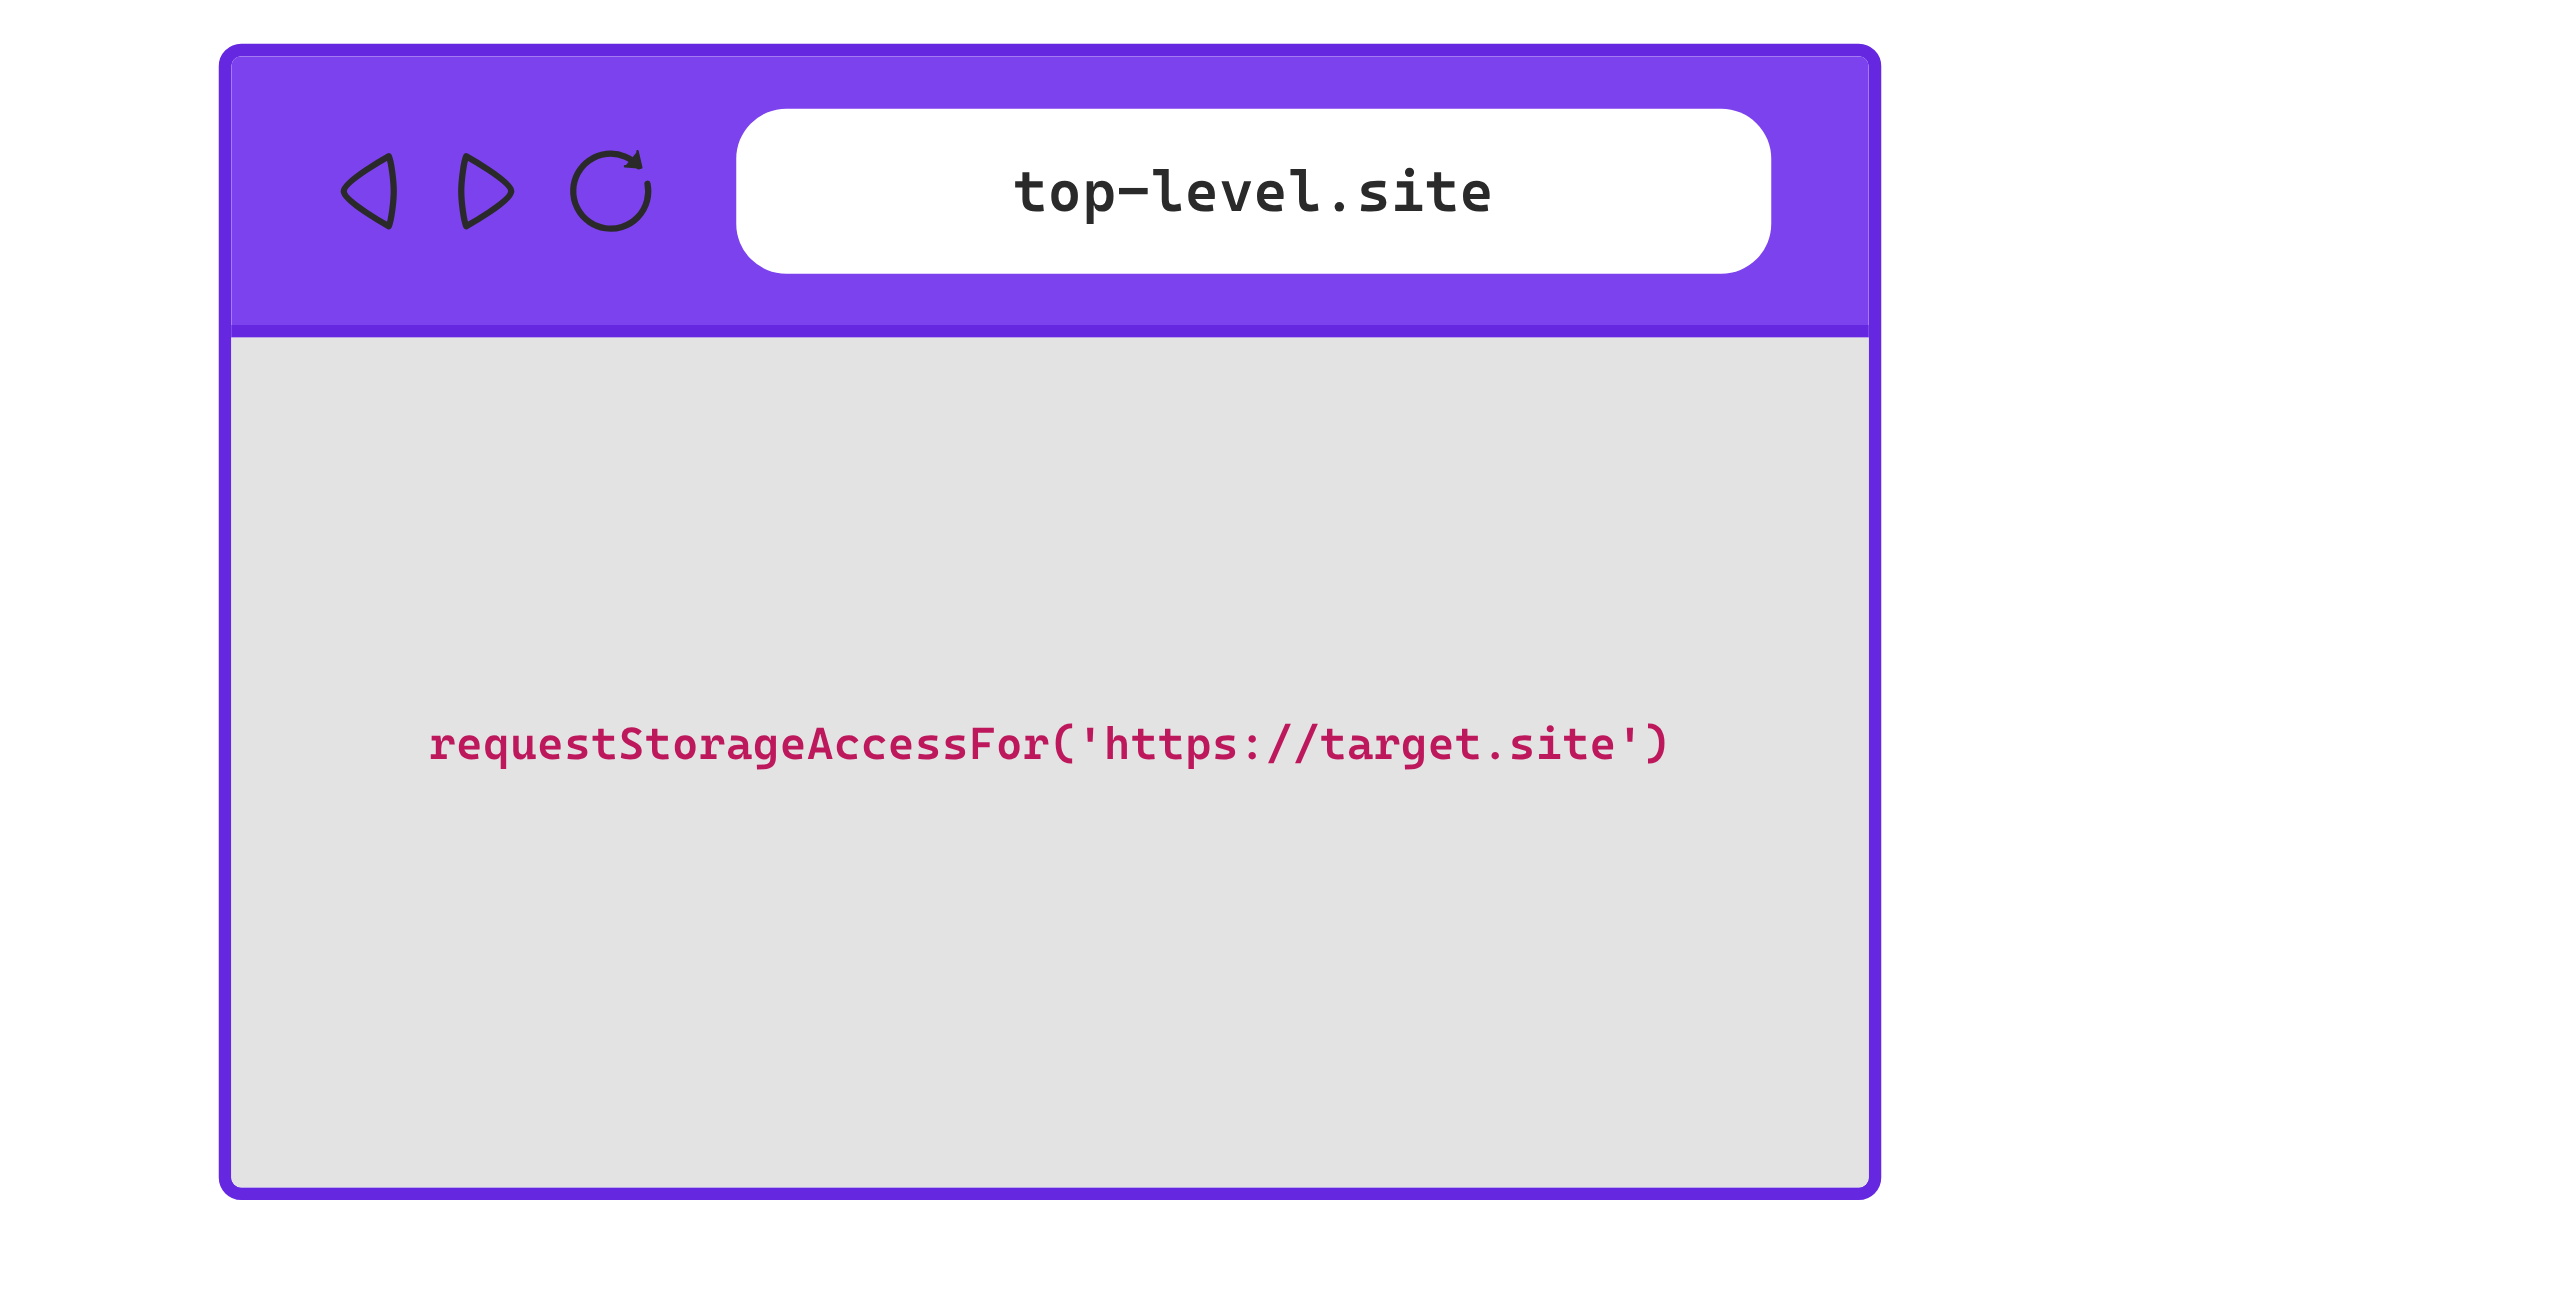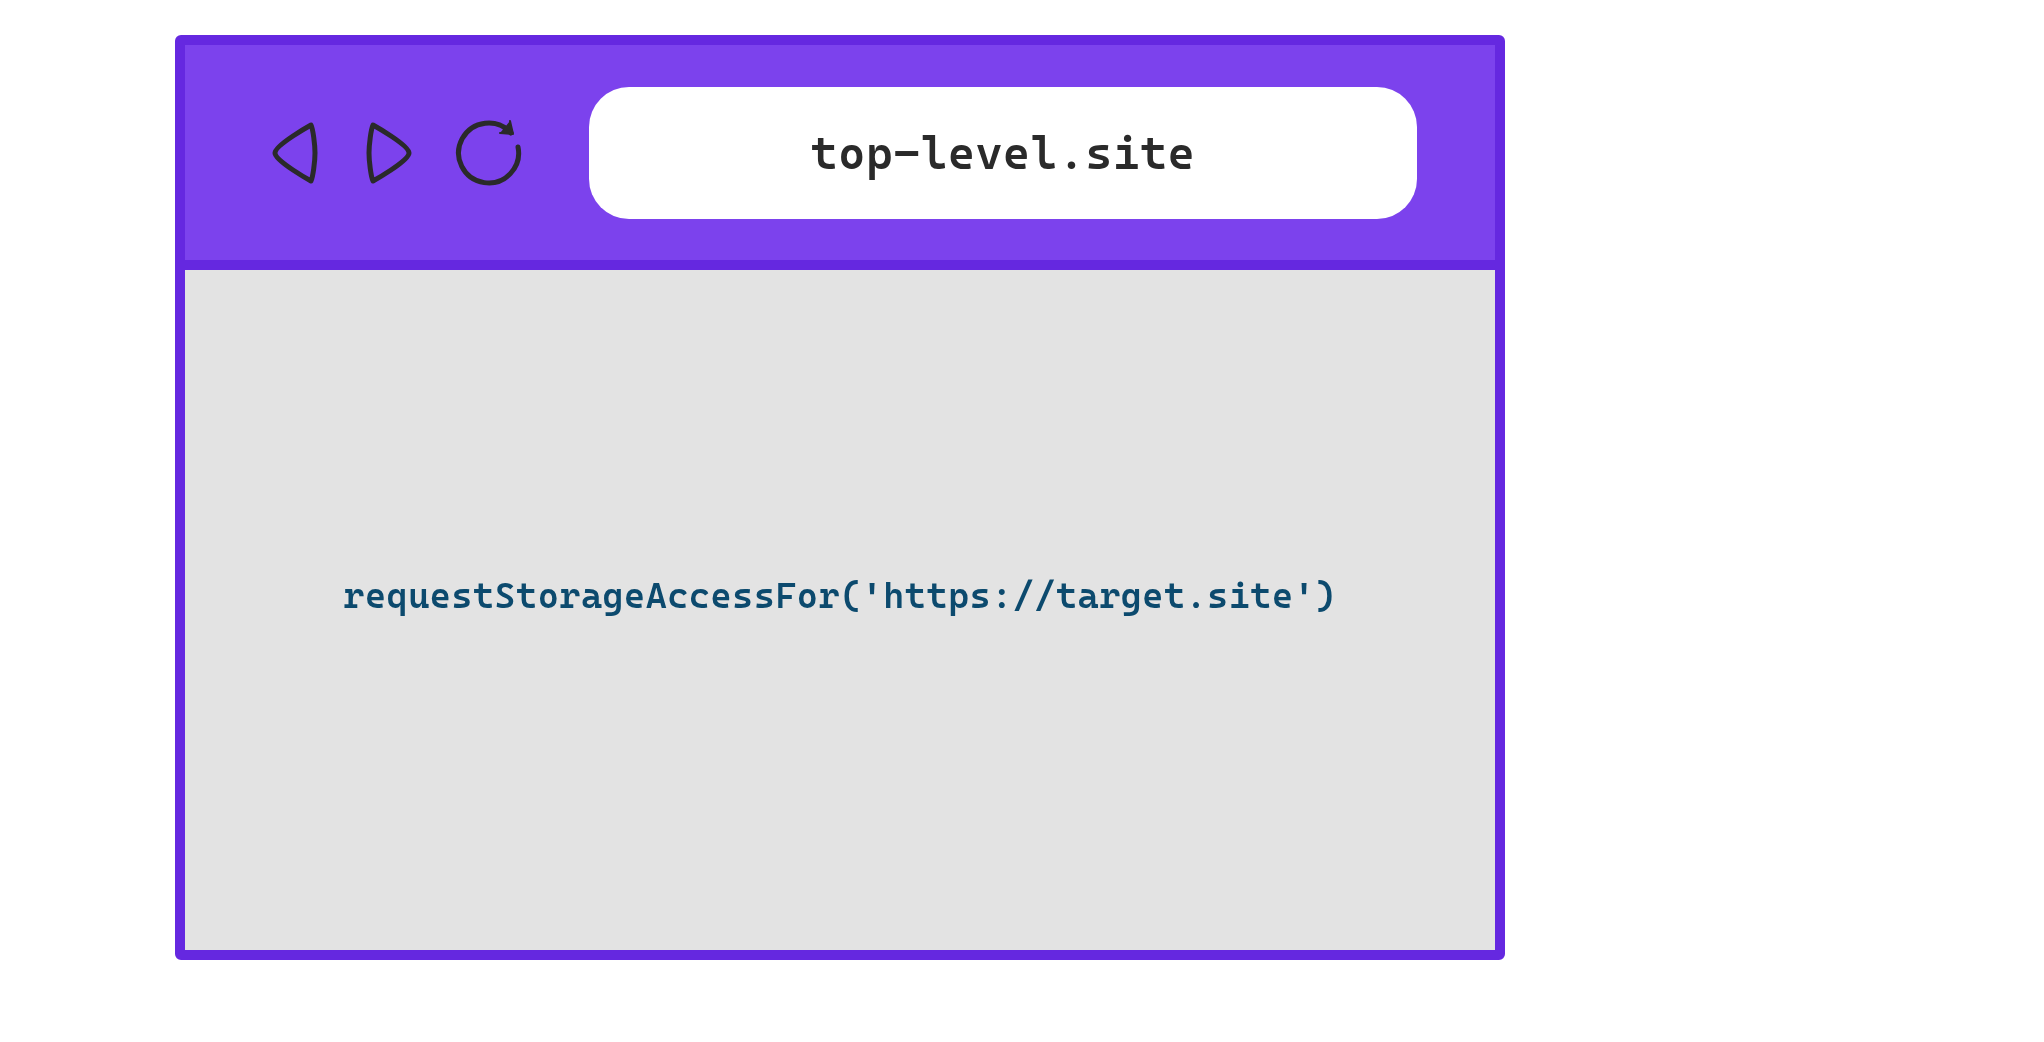--- a/index.html
+++ b/index.html
@@ -14,21 +14,21 @@
       height: 1042px;
       position: relative;
     }
     .browser-window {
       position: absolute;
       left: 175px;
       top: 35px;
       width: 1330px;
       height: 925px;
       border: 10px solid #6528e0;
-      border-radius: 6px;
+      border-radius: 18px;
       overflow: hidden;
       display: flex;
       flex-direction: column;
     }
     .toolbar {
       background: #7c42ed;
       height: 225px;
       display: flex;
       align-items: center;
       padding-left: 80px;
@@ -77,21 +77,21 @@
       flex: 1;
       background: #e3e3e3;
       display: flex;
       align-items: center;
       justify-content: center;
     }
     .code-text {
       font-family: ui-monospace, "SF Mono", Menlo, Monaco, "Cascadia Code", Consolas, monospace;
       font-weight: 600;
       font-size: 36px;
-      color: #0c4a6e;
+      color: #be185d;
       letter-spacing: 0.5px;
       text-align: center;
       margin-top: -30px;
     }
   </style>
 </head>
 <body>
 
 <div class="browser-window">
   <div class="toolbar">

